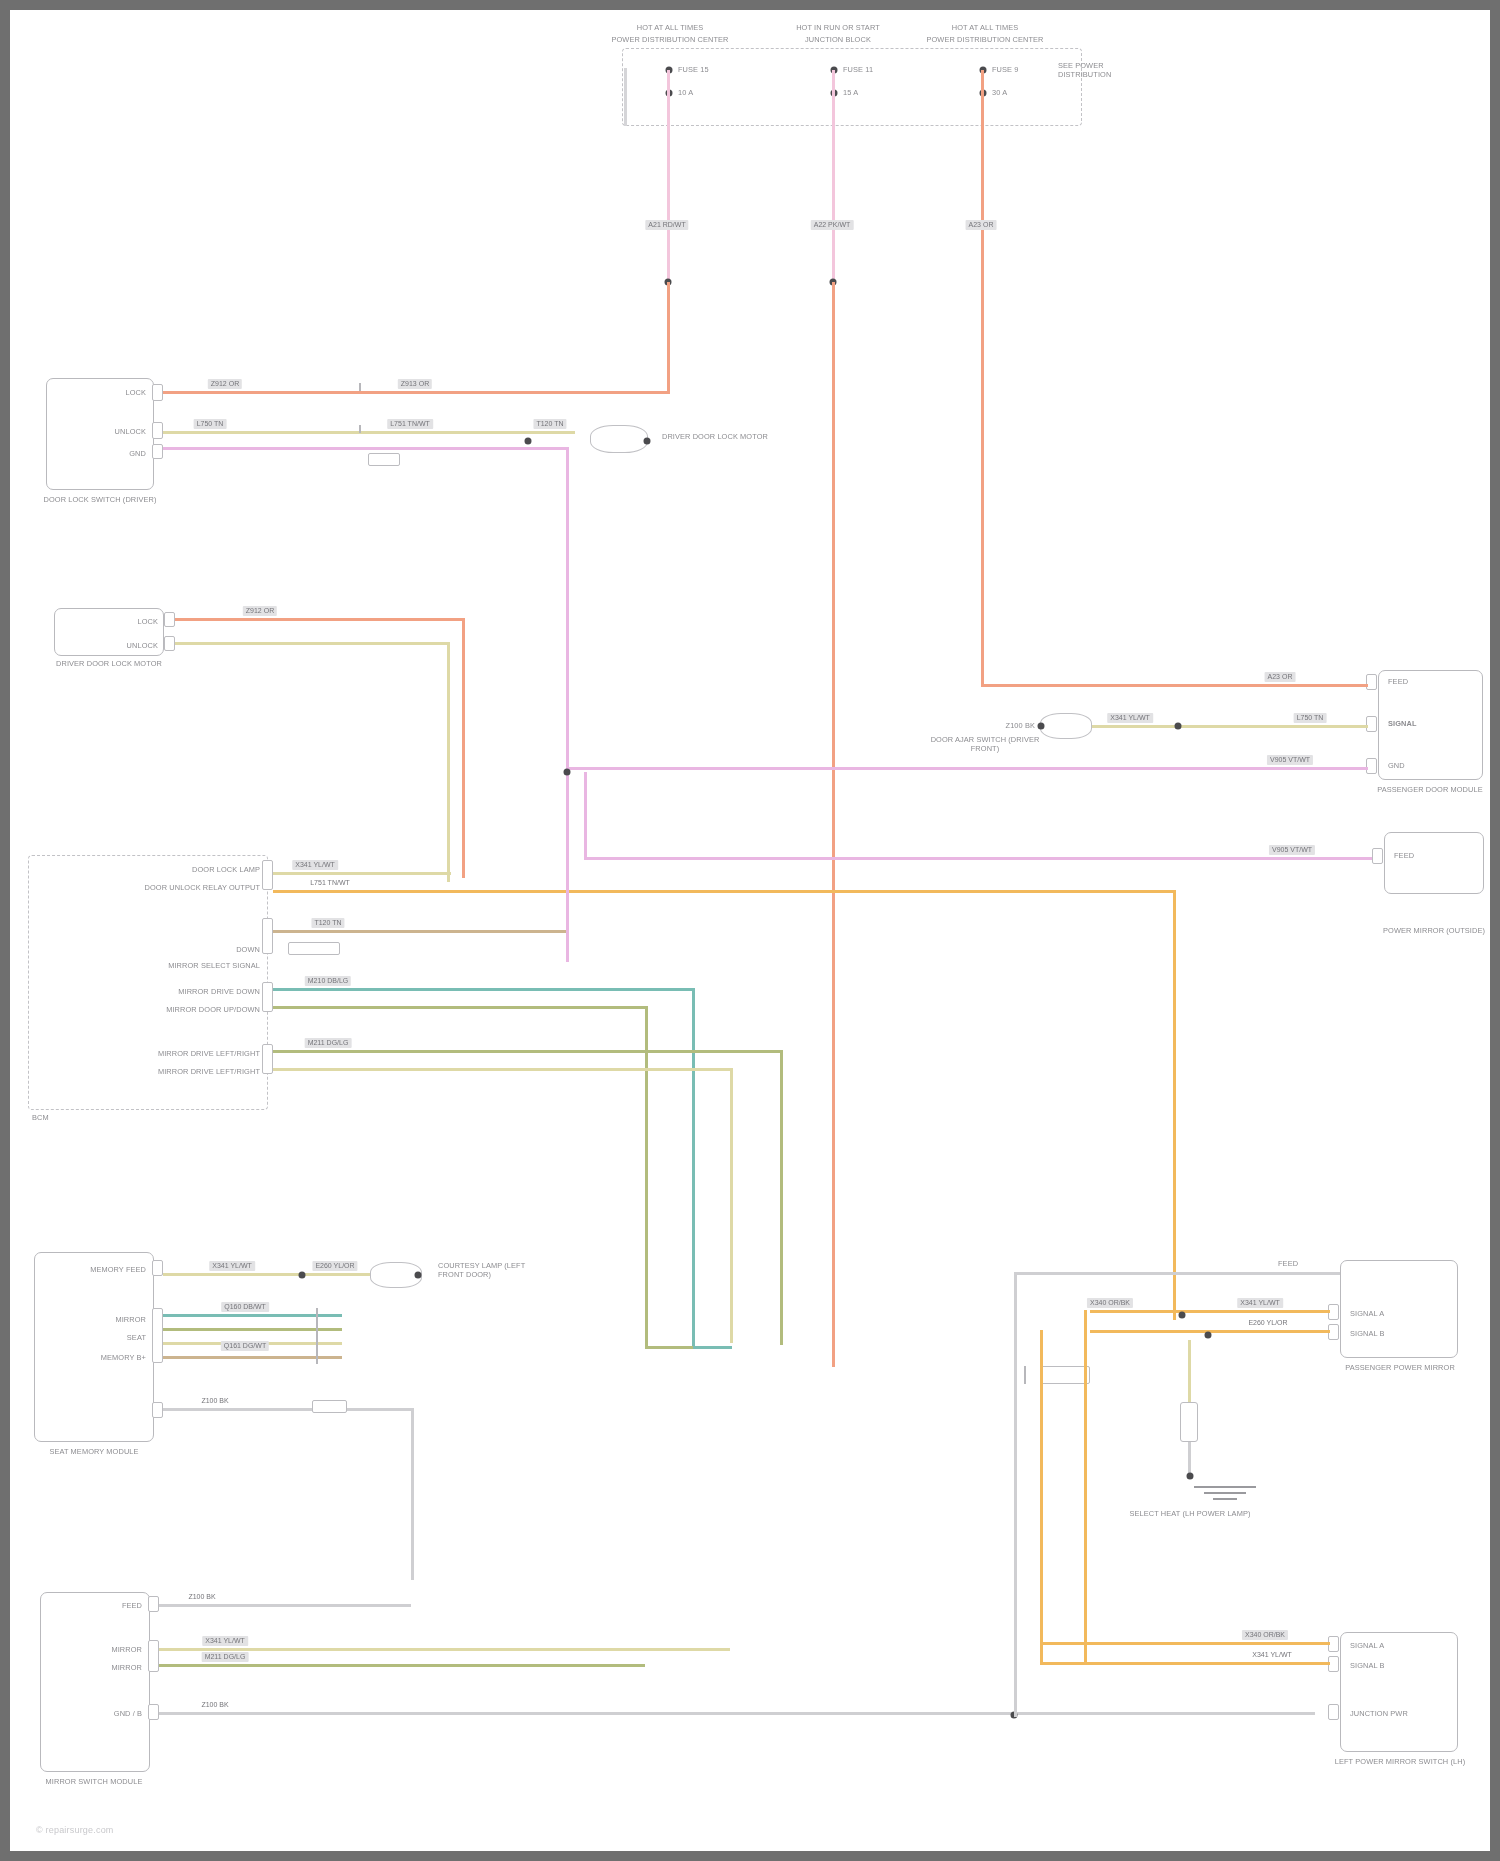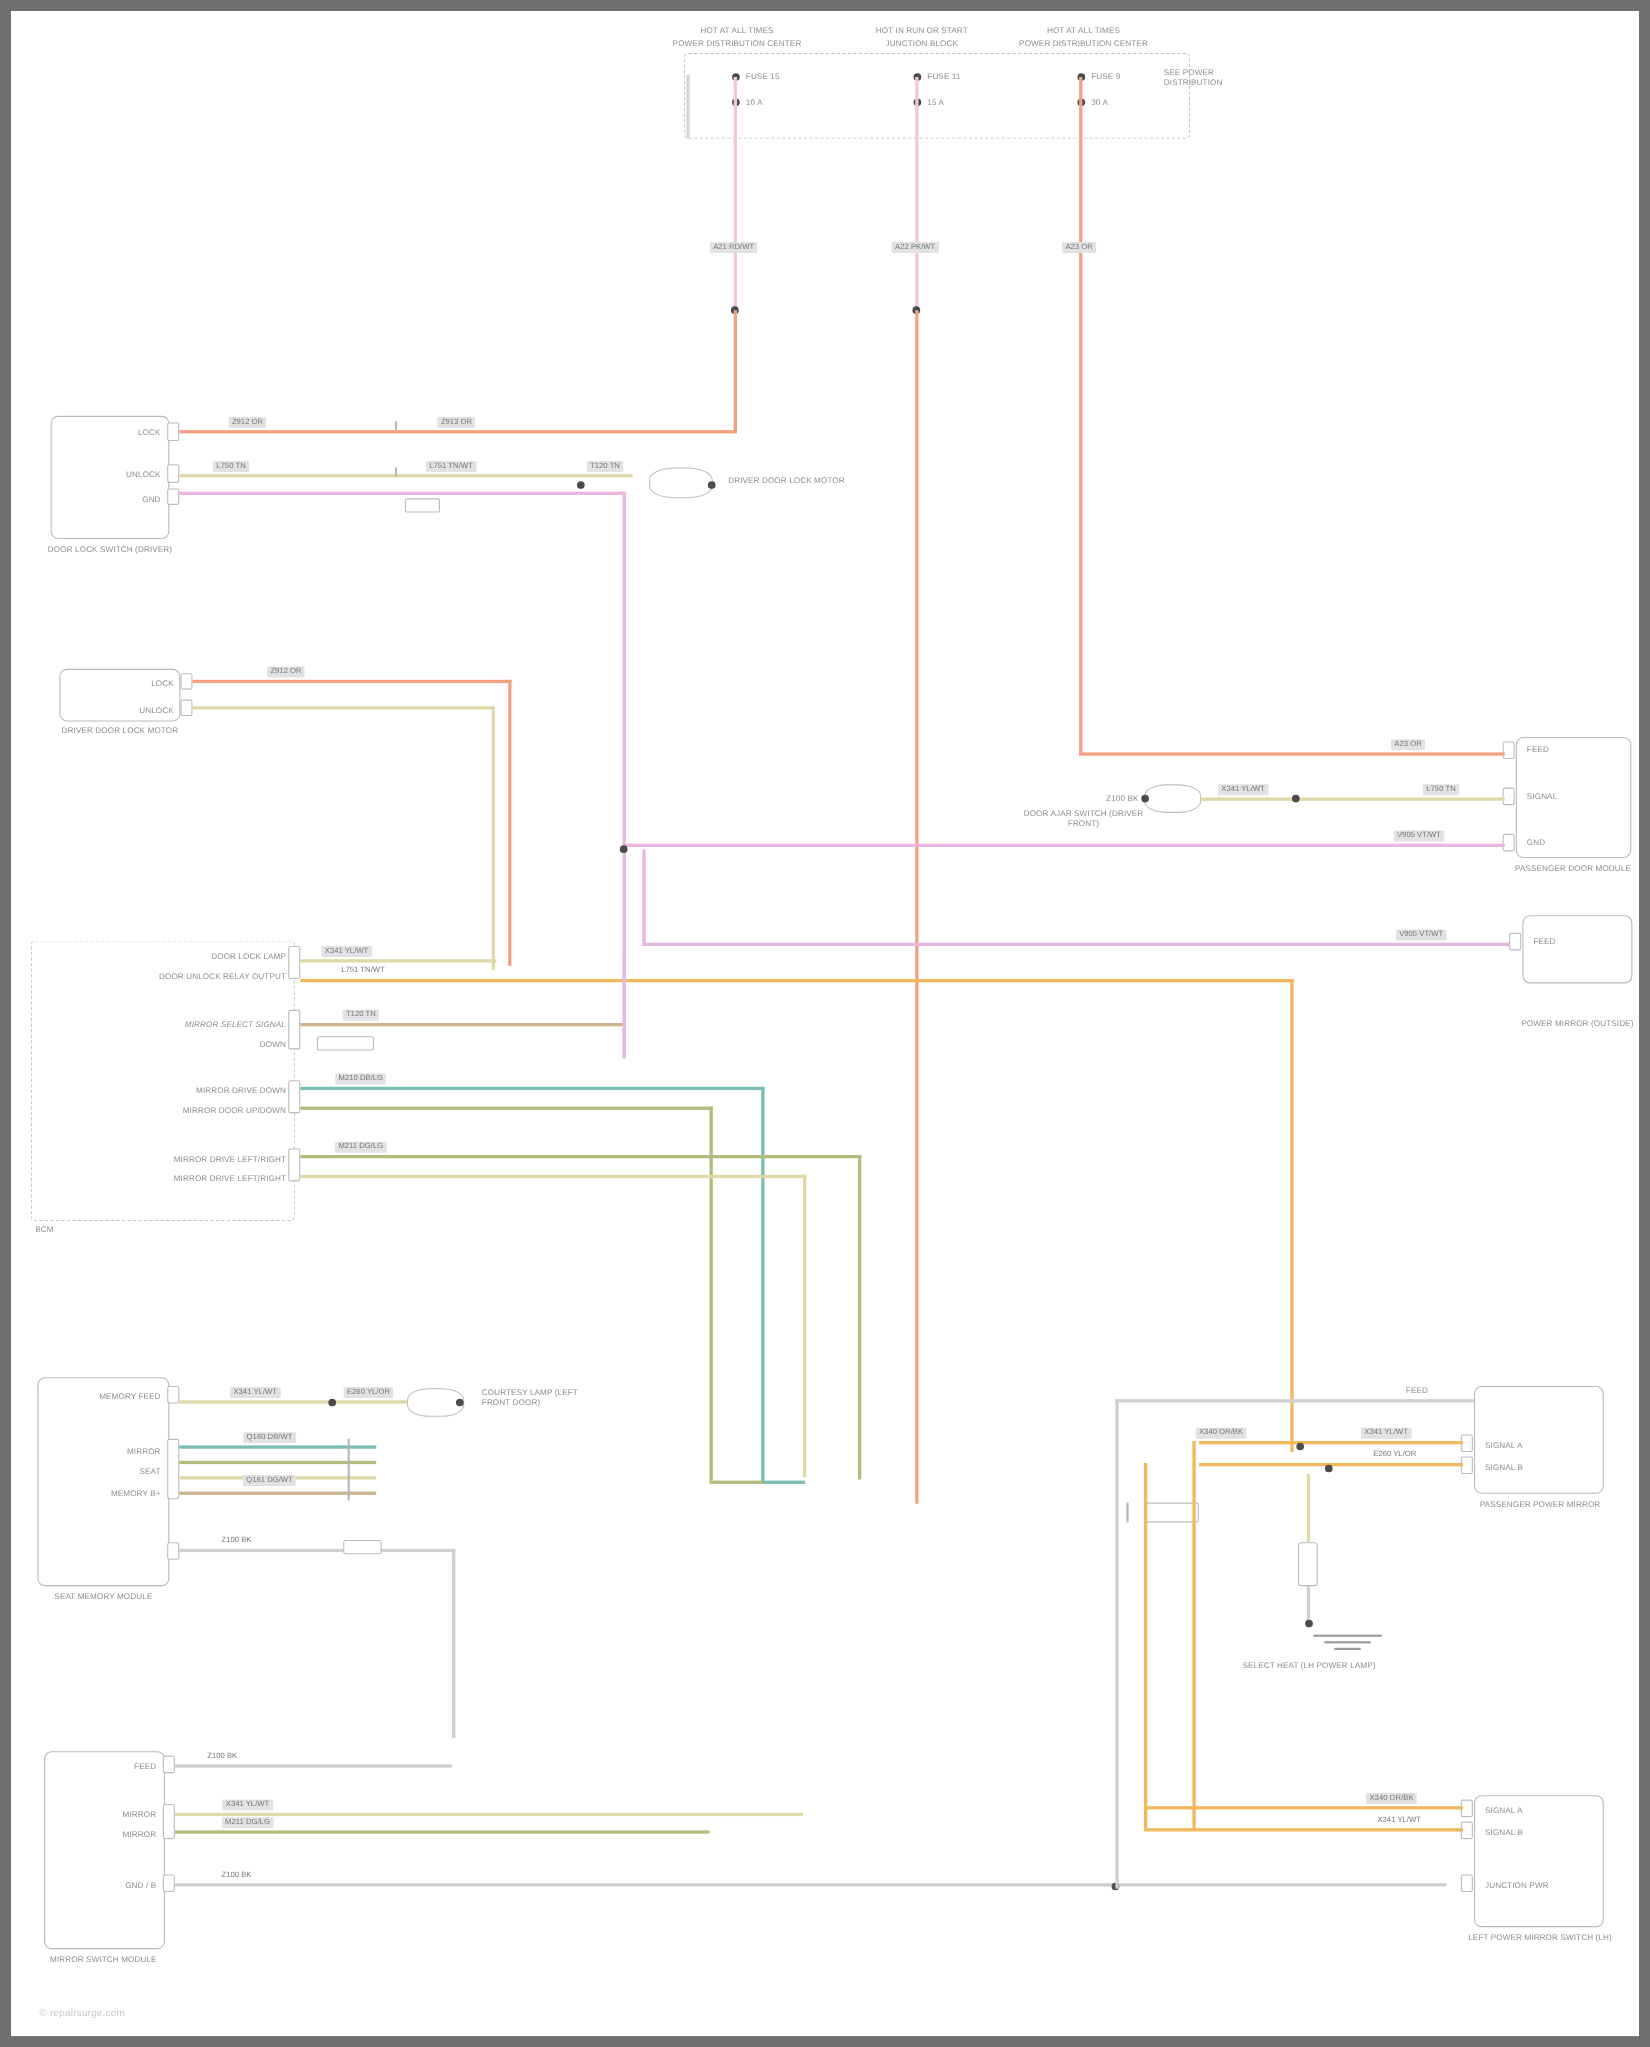--- a/index.html
+++ b/index.html
@@ -140,21 +140,21 @@
   <div class="chip" style="left:250px;top:606px;">Z912 OR</div>
   <div class="wire wv" style="left:452px;top:608px;height:260px;background:#f2a183;"></div>
 
   <div class="wire wh" style="left:165px;top:632px;width:275px;background:#ded9a6;"></div>
   <div class="wire wv" style="left:437px;top:632px;height:240px;background:#ded9a6;"></div>
 
   <div class="box" style="left:1368px;top:660px;width:105px;height:110px;"></div>
   <div class="lbl c w" style="left:1420px;top:776px;width:120px;">PASSENGER DOOR
 MODULE</div>
   <div class="lbl" style="left:1378px;top:668px;">FEED</div>
-  <div class="lbl" style="left:1378px;top:710px;">SIGNAL</div>
+  <div class="lbl" style="left:1378px;top:710px;font-weight:bold;">SIGNAL</div>
   <div class="lbl" style="left:1378px;top:752px;">GND</div>
   <div class="tab" style="left:1356px;top:664px;width:11px;height:16px;"></div>
   <div class="tab" style="left:1356px;top:706px;width:11px;height:16px;"></div>
   <div class="tab" style="left:1356px;top:748px;width:11px;height:16px;"></div>
 
   <div class="wire wh" style="left:971px;top:674px;width:387px;background:#f2a183;"></div>
   <div class="chip" style="left:1270px;top:672px;">A23 OR</div>
 
   <div class="lbl c w" style="left:975px;top:726px;width:130px;">DOOR AJAR
 SWITCH
@@ -179,21 +179,21 @@
   <div class="lbl c w" style="left:1424px;top:890px;width:130px;margin-top:27px;">POWER MIRROR
 (OUTSIDE)</div>
   <div class="tab" style="left:1362px;top:838px;width:11px;height:16px;"></div>
   <div class="lbl" style="left:1384px;top:842px;">FEED</div>
 
   <div class="boxd" style="left:18px;top:845px;width:240px;height:255px;"></div>
   <div class="lbl" style="left:22px;top:1104px;">BCM</div>
 
   <div class="lbl r" style="left:250px;top:856px;">DOOR LOCK LAMP</div>
   <div class="lbl r" style="left:250px;top:874px;">DOOR UNLOCK RELAY OUTPUT</div>
-  <div class="lbl r" style="left:250px;top:918px;font-style:italic;">MIRROR SELECT SIGNAL</div>
+  <div class="lbl r" style="left:250px;top:952px;">MIRROR SELECT SIGNAL</div>
   <div class="lbl r" style="left:250px;top:936px;">DOWN</div>
   <div class="lbl r" style="left:250px;top:978px;">MIRROR DRIVE DOWN</div>
   <div class="lbl r" style="left:250px;top:996px;">MIRROR DOOR UP/DOWN</div>
   <div class="lbl r" style="left:250px;top:1040px;">MIRROR DRIVE LEFT/RIGHT</div>
   <div class="lbl r" style="left:250px;top:1058px;">MIRROR DRIVE LEFT/RIGHT</div>
 
   <div class="tab" style="left:252px;top:850px;width:11px;height:30px;"></div>
   <div class="tab" style="left:252px;top:908px;width:11px;height:36px;"></div>
   <div class="tab" style="left:252px;top:972px;width:11px;height:30px;"></div>
   <div class="tab" style="left:252px;top:1034px;width:11px;height:30px;"></div>

